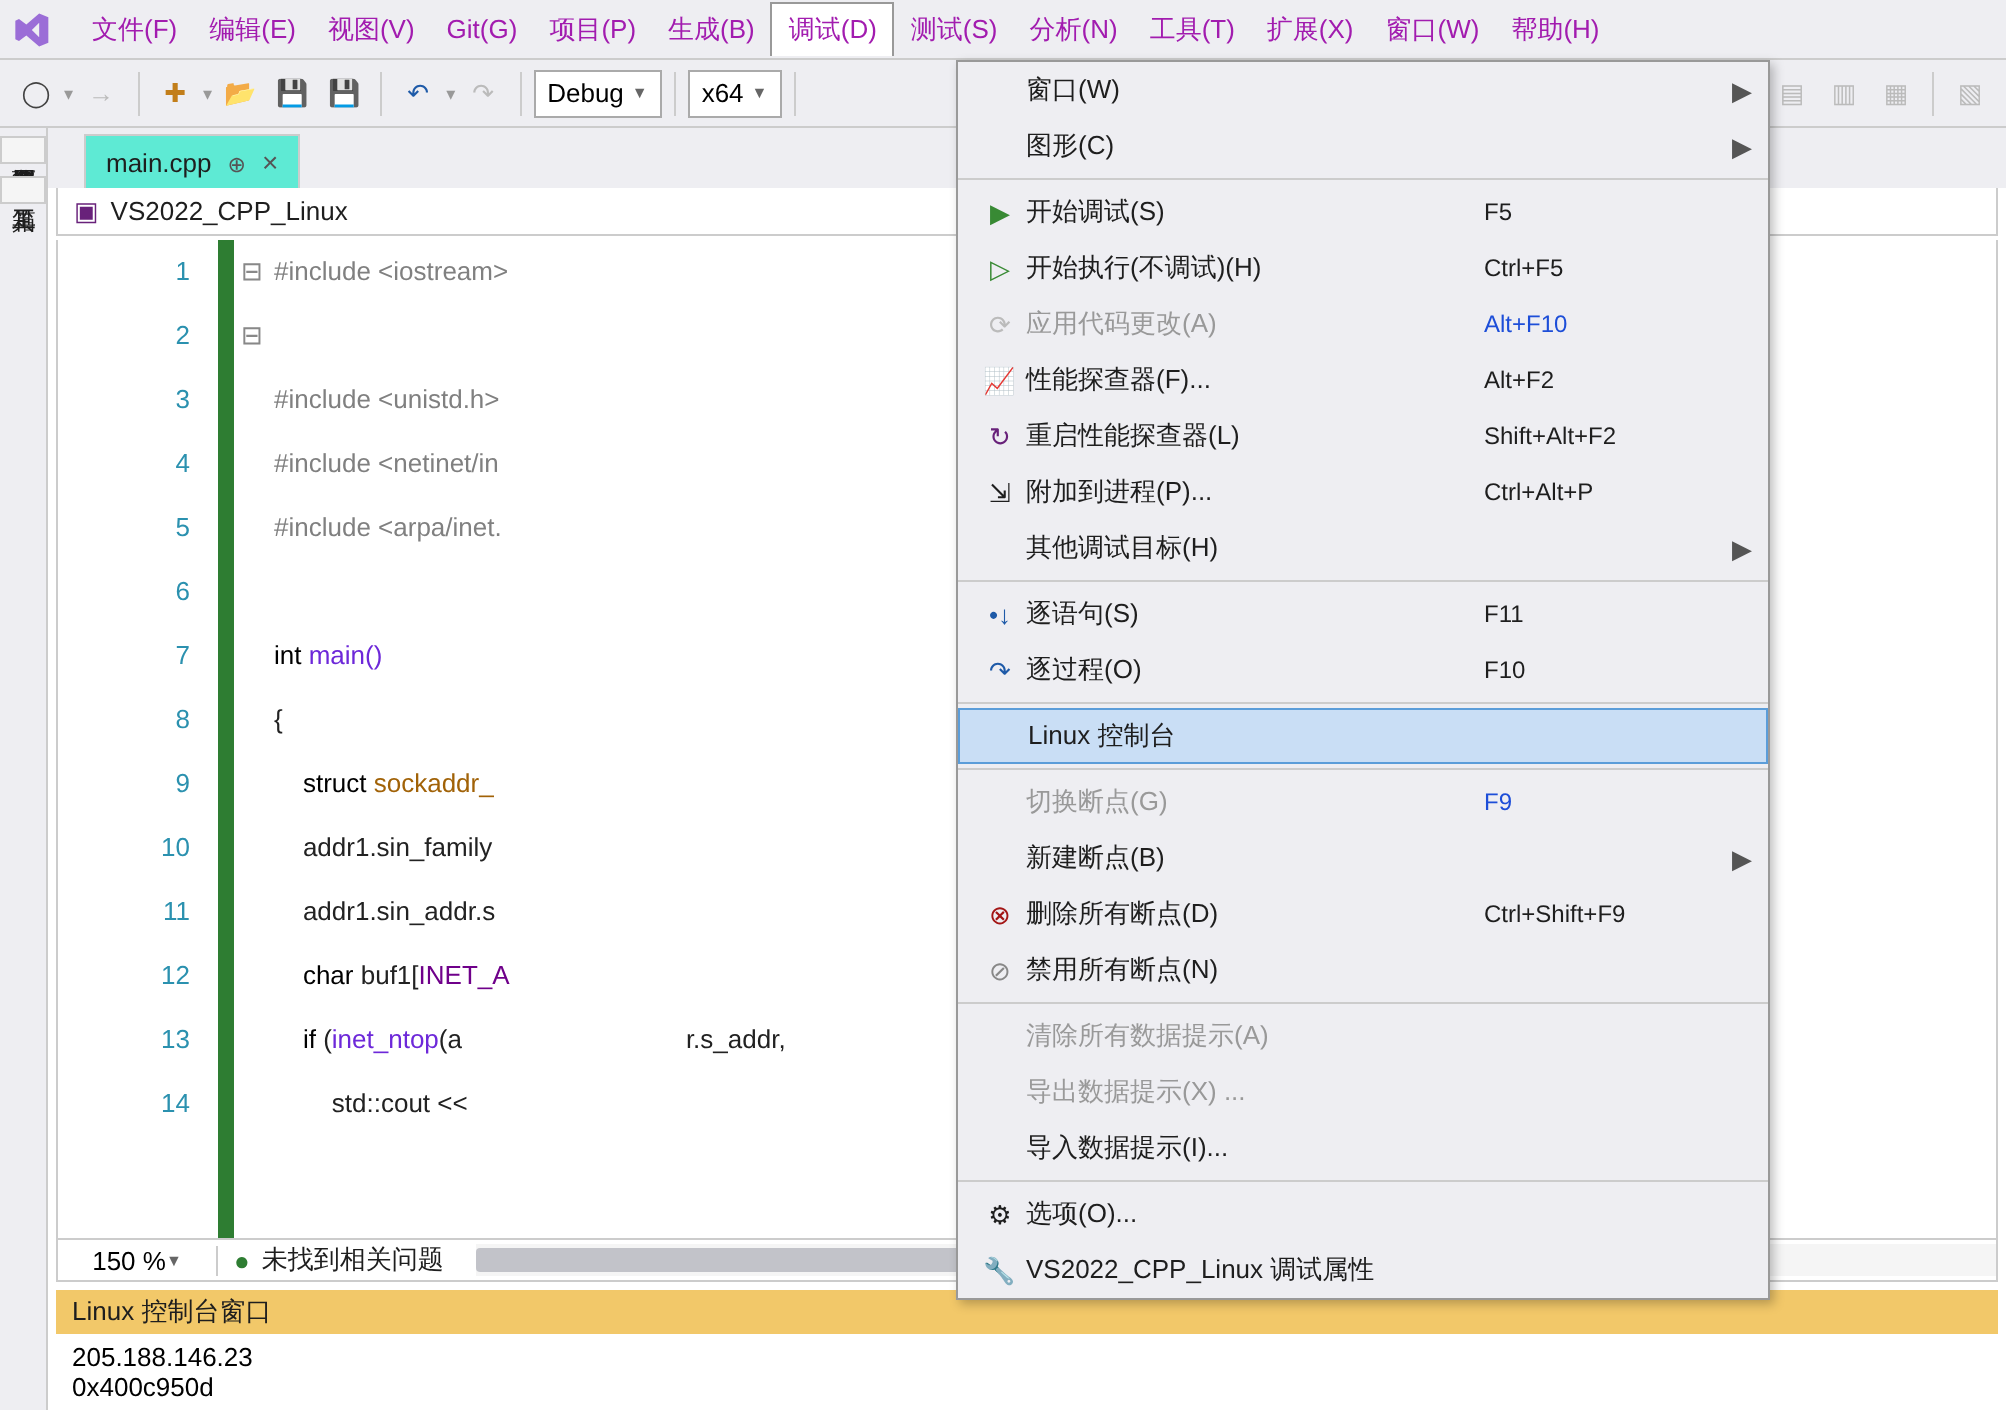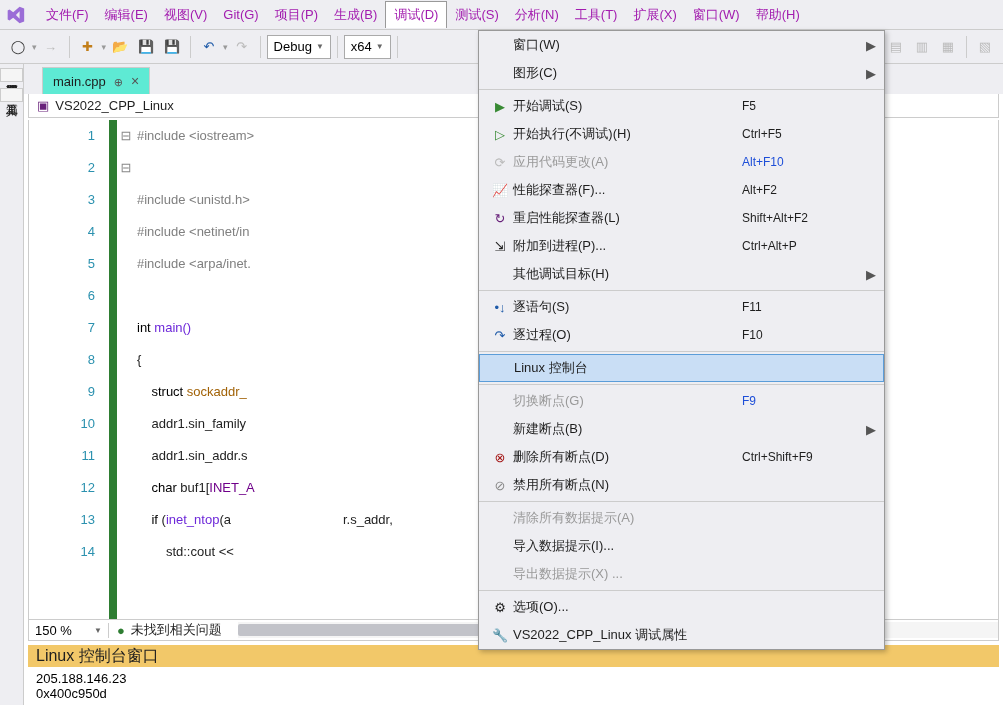--- a/index.html
+++ b/index.html
@@ -27,26 +27,26 @@
 .gutter{width:80px;background:#fff;text-align:right;padding-right:14px;color:#2b91af;line-height:32px}
 .greenbar{width:8px;background:#2e7d32}
 .fold-col{width:18px;line-height:32px;text-align:center;color:#888;font-size:13px}
 .code{flex:1;white-space:pre;line-height:32px;color:#222;padding-left:2px}
 .kw{color:#000000}
 .pp{color:#808080}
 .fn{color:#6d28d9}
 .type{color:#a16207}
 .macro{color:#6f008a}
 .status-row{height:22px;display:flex;align-items:center;border:1px solid #ccc;margin:0 4px;background:#fff}
-.zoom{width:80px;border-right:1px solid #ccc;padding:0 6px;display:flex;align-items:center;justify-content:space-between;font-size:12px}
+.zoom{width:80px;border-right:1px solid #ccc;padding:0 6px;display:flex;align-items:center;justify-content:center;font-size:12px}
 .issues{display:flex;align-items:center;gap:6px;padding:0 8px;font-size:12px;color:#1e1e1e}
 .check{color:#2e7d32}
 .hscroll{flex:1;height:16px;background:#f5f5f5;margin-left:8px;position:relative}
 .ht{position:absolute;left:0;top:2px;width:38%;height:12px;background:#c2c3c9;border-radius:2px}
-.console-hdr{height:22px;background:#f2c869;padding:0 8px;display:flex;align-items:center;font-size:16px;color:#1e1e1e;margin:4px 4px 0 4px}
+.console-hdr{height:22px;background:#f2c869;padding:0 8px;display:flex;align-items:center;font-size:13px;color:#1e1e1e;margin:4px 4px 0 4px}
 .console-body{background:#fff;padding:4px 8px;font-family:Consolas,monospace;font-size:15px;margin:0 4px;color:#000}
 .dropdown{position:absolute;left:478px;top:30px;width:407px;background:#eeeef2;border:1px solid #999;box-shadow:2px 2px 5px rgba(0,0,0,0.25);z-index:100}
 .dd-row{display:flex;align-items:center;height:28px;padding:0 8px;cursor:pointer;color:#1e1e1e}
 .dd-row.disabled{color:#999}
 .dd-row.hl{background:#c9def5;border:1px solid #5b9dd9}
 .dd-icon{width:26px;display:flex;justify-content:center;font-size:14px}
 .dd-label{flex:1}
 .dd-sc{width:120px;color:#1e1e1e;font-size:12px}
 .dd-row.disabled .dd-sc{color:#1d4ed8}
 .dd-arr{width:14px;text-align:right;color:#555}
@@ -323,32 +323,32 @@
       <span class="dd-sc"></span>
       <span class="dd-arr"></span>
     </div>
     <div class="dd-sep"></div>
     <div class="dd-row disabled">
       <span class="dd-icon"></span>
       <span class="dd-label">清除所有数据提示(A)</span>
       <span class="dd-sc"></span>
       <span class="dd-arr"></span>
     </div>
+    <div class="dd-row disabled">
+      <span class="dd-icon"></span>
+      <span class="dd-label">导出数据提示(X) ...</span>
+      <span class="dd-sc"></span>
+      <span class="dd-arr"></span>
+    </div>
     <div class="dd-row">
       <span class="dd-icon"></span>
       <span class="dd-label">导入数据提示(I)...</span>
       <span class="dd-sc"></span>
       <span class="dd-arr"></span>
     </div>
-    <div class="dd-row disabled">
-      <span class="dd-icon"></span>
-      <span class="dd-label">导出数据提示(X) ...</span>
-      <span class="dd-sc"></span>
-      <span class="dd-arr"></span>
-    </div>
     <div class="dd-sep"></div>
     <div class="dd-row">
       <span class="dd-icon">
         <span>⚙</span>
       </span>
       <span class="dd-label">选项(O)...</span>
       <span class="dd-sc"></span>
       <span class="dd-arr"></span>
     </div>
     <div class="dd-row">

